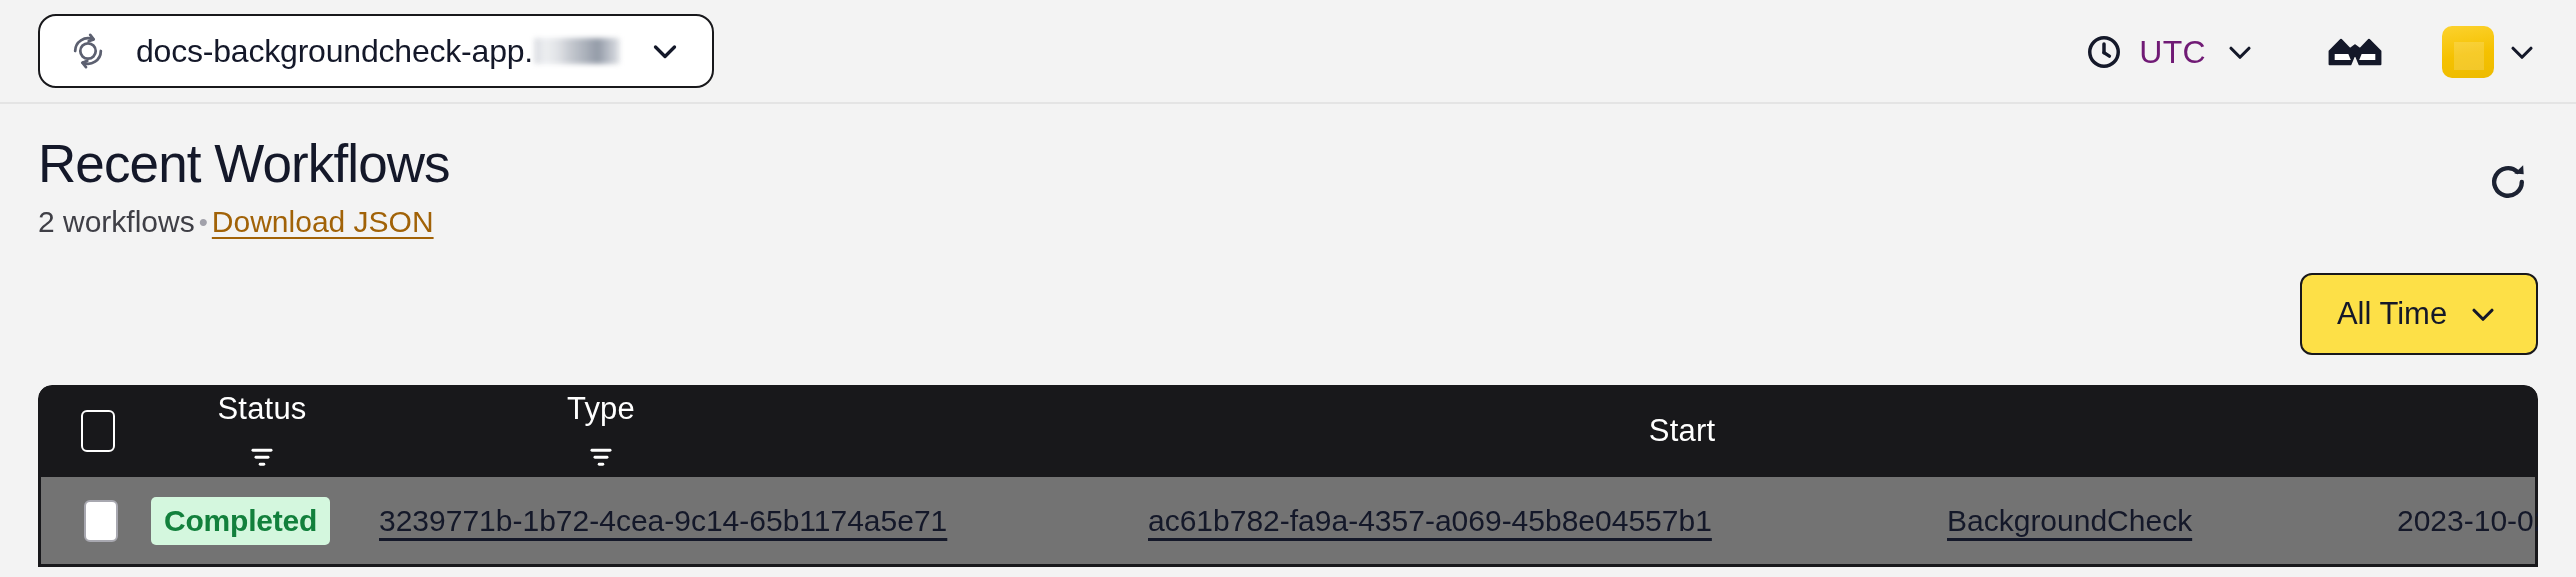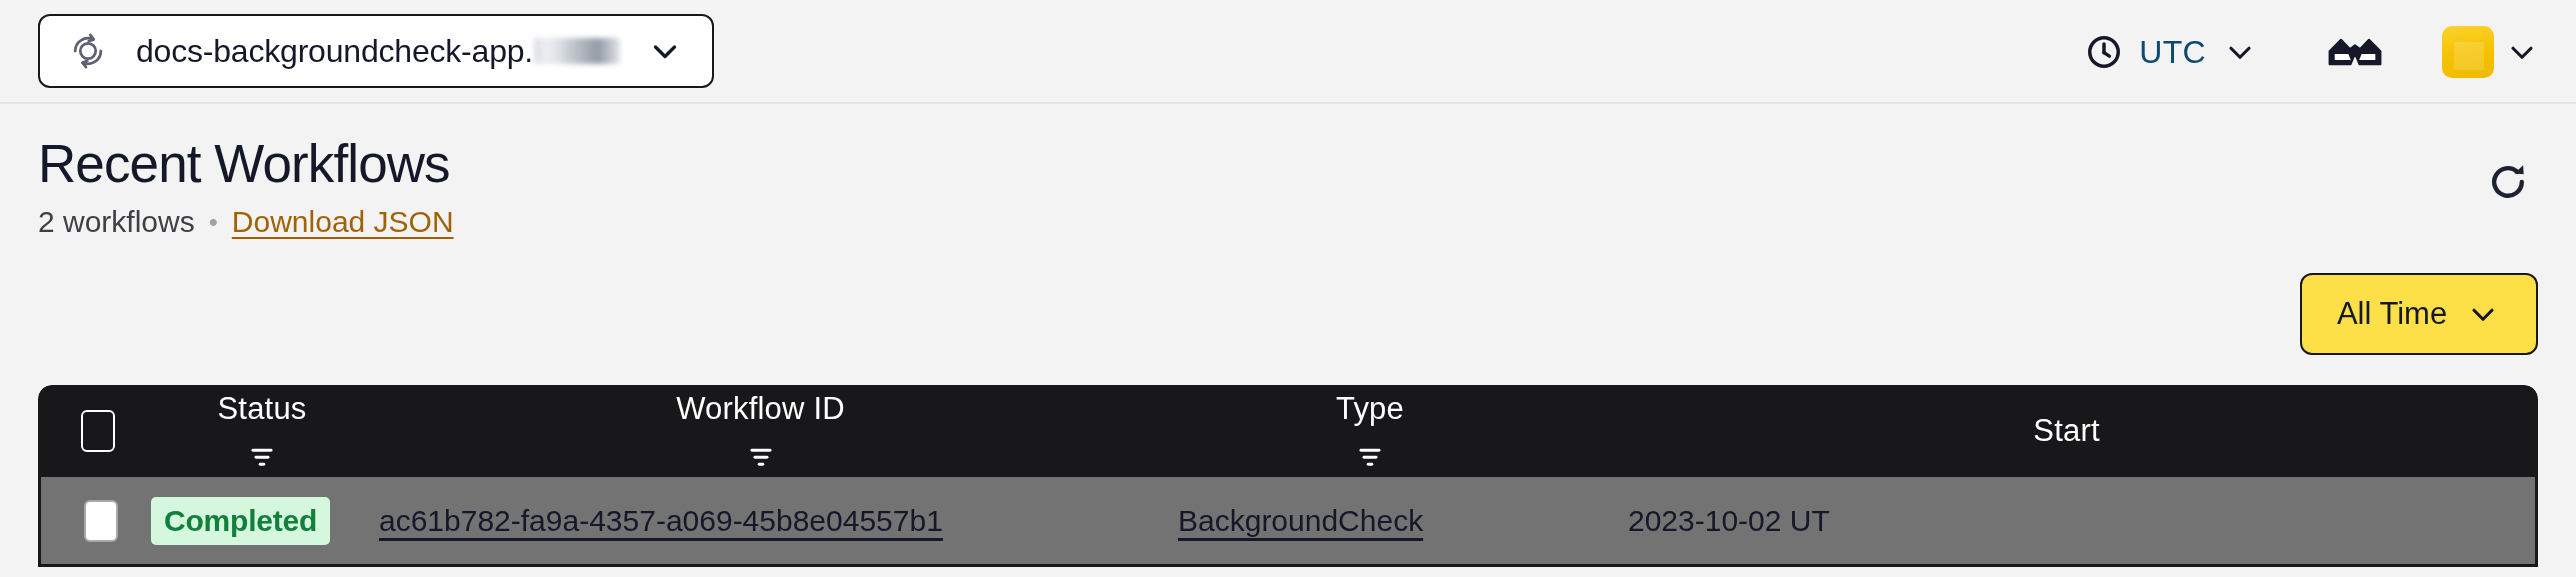--- a/index.html
+++ b/index.html
@@ -22,21 +22,21 @@
     padding: 0 38px;
   }
   .ns-select {
     display: flex;
     align-items: center;
     gap: 26px;
     height: 74px;
     padding: 0 28px 0 26px;
     background: #ffffff;
     border: 2px solid #18181b;
-    border-radius: 12px;
+    border-radius: 18px;
     cursor: pointer;
     min-width: 649px;
   }
   .ns-icon { width: 44px; height: 44px; flex: 0 0 44px; display:block; }
   .ns-label {
     font-size: 32px;
     color: #141829;
     letter-spacing: -0.2px;
     white-space: nowrap;
     font-weight: 400;
@@ -63,21 +63,21 @@
     right: 36px; top: 0; height: 104px;
     display: flex; align-items: center; gap: 0;
   }
   .tz-btn {
     display: flex; align-items: center; gap: 16px;
     padding: 10px 14px; cursor: pointer; border-radius: 8px;
   }
   .tz-icon { width: 38px; height: 38px; flex:0 0 38px; }
   .tz-icon circle { fill:none; stroke:#141829; stroke-width:2.2; }
   .tz-icon line { stroke:#141829; stroke-width:2.2; stroke-linecap:round; }
-  .tz-label { font-size: 32px; color:#0c4a6e; letter-spacing:0.3px; }
+  .tz-label { font-size: 32px; color:#701a75; letter-spacing:0.3px; }
   .chev-s { width:36px; height:36px; flex:0 0 36px; }
 
   .glasses-btn { display:flex; align-items:center; justify-content:center;
     width: 74px; height:74px; margin-left: 46px; cursor:pointer; border-radius:8px; }
   .glasses-icon { width: 56px; height: 38px; }
 
   .avatar-btn { display:flex; align-items:center; gap: 10px; margin-left: 50px; cursor:pointer; }
   .avatar {
     width: 52px; height: 52px; border-radius: 10px;
     background: linear-gradient(170deg,#fcd22e 0%,#f5c100 55%,#edbb00 100%);
@@ -92,21 +92,21 @@
   .page { position: relative; padding: 0 38px; }
 
   .heading-row { position: relative; padding-top: 30px; }
   .page-title {
     font-size: 53px; line-height: 1.12;
     color: #141829; font-weight: 400; letter-spacing: -0.9px;
   }
   .subline {
     margin-top: 12px;
     font-size: 30px; color: #52525b;
-    display: flex; align-items: center; gap: 14px;
+    display: flex; align-items: center; gap: 4px;
   }
   .sub-count { color: #3f3f46; }
   .sub-dot { font-size: 26px; color:#a1a1aa; line-height:1; }
   .sub-link {
     color: #a16207; text-decoration: underline;
     text-underline-offset: 5px; text-decoration-thickness: 2px;
     cursor: pointer;
   }
   .refresh-btn {
     position: absolute; right: 0; top: 48px;
@@ -303,48 +303,43 @@
         <span class="cbox"></span>
       </div>
       <div class="c-status th">
         <span>Status</span>
         <svg class="filter-icon" viewBox="0 0 24 24">
           <rect x="3" y="5" width="18" height="2.4" rx="1.2"></rect>
           <rect x="5.6" y="11" width="12.8" height="2.4" rx="1.2"></rect>
           <rect x="9.2" y="17" width="5.6" height="2.4" rx="1.2"></rect>
         </svg>
       </div>
-      <div class="c-wfid th">
-        <span>Workflow ID</span>
-        <svg class="filter-icon" viewBox="0 0 24 24">
-          <rect x="3" y="5" width="18" height="2.4" rx="1.2"></rect>
-          <rect x="5.6" y="11" width="12.8" height="2.4" rx="1.2"></rect>
-          <rect x="9.2" y="17" width="5.6" height="2.4" rx="1.2"></rect>
-        </svg>
-      </div>
       <div class="c-type th">
         <span>Type</span>
         <svg class="filter-icon" viewBox="0 0 24 24">
           <rect x="3" y="5" width="18" height="2.4" rx="1.2"></rect>
           <rect x="5.6" y="11" width="12.8" height="2.4" rx="1.2"></rect>
           <rect x="9.2" y="17" width="5.6" height="2.4" rx="1.2"></rect>
         </svg>
       </div>
       <div class="c-start th">
         <span>Start</span>
       </div>
     </div>
 
     <div class="trow">
       <div class="c-check">
         <span class="cbox"></span>
       </div>
       <div class="c-status">
         <span class="badge">Completed</span>
       </div>
+      <div class="c-wfid">
+        <span class="cell-link">3239771b-1b72-4cea-9c14-65b1174a5e71</span>
+      </div>
       <div class="c-runid">
         <span class="cell-link">ac61b782-fa9a-4357-a069-45b8e04557b1</span>
       </div>
       <div class="c-type">
         <span class="cell-link">BackgroundCheck</span>
       </div>
       <div class="c-start">
         <span class="cell-text">2023-10-02 UT</span>
       </div>
     </div>

